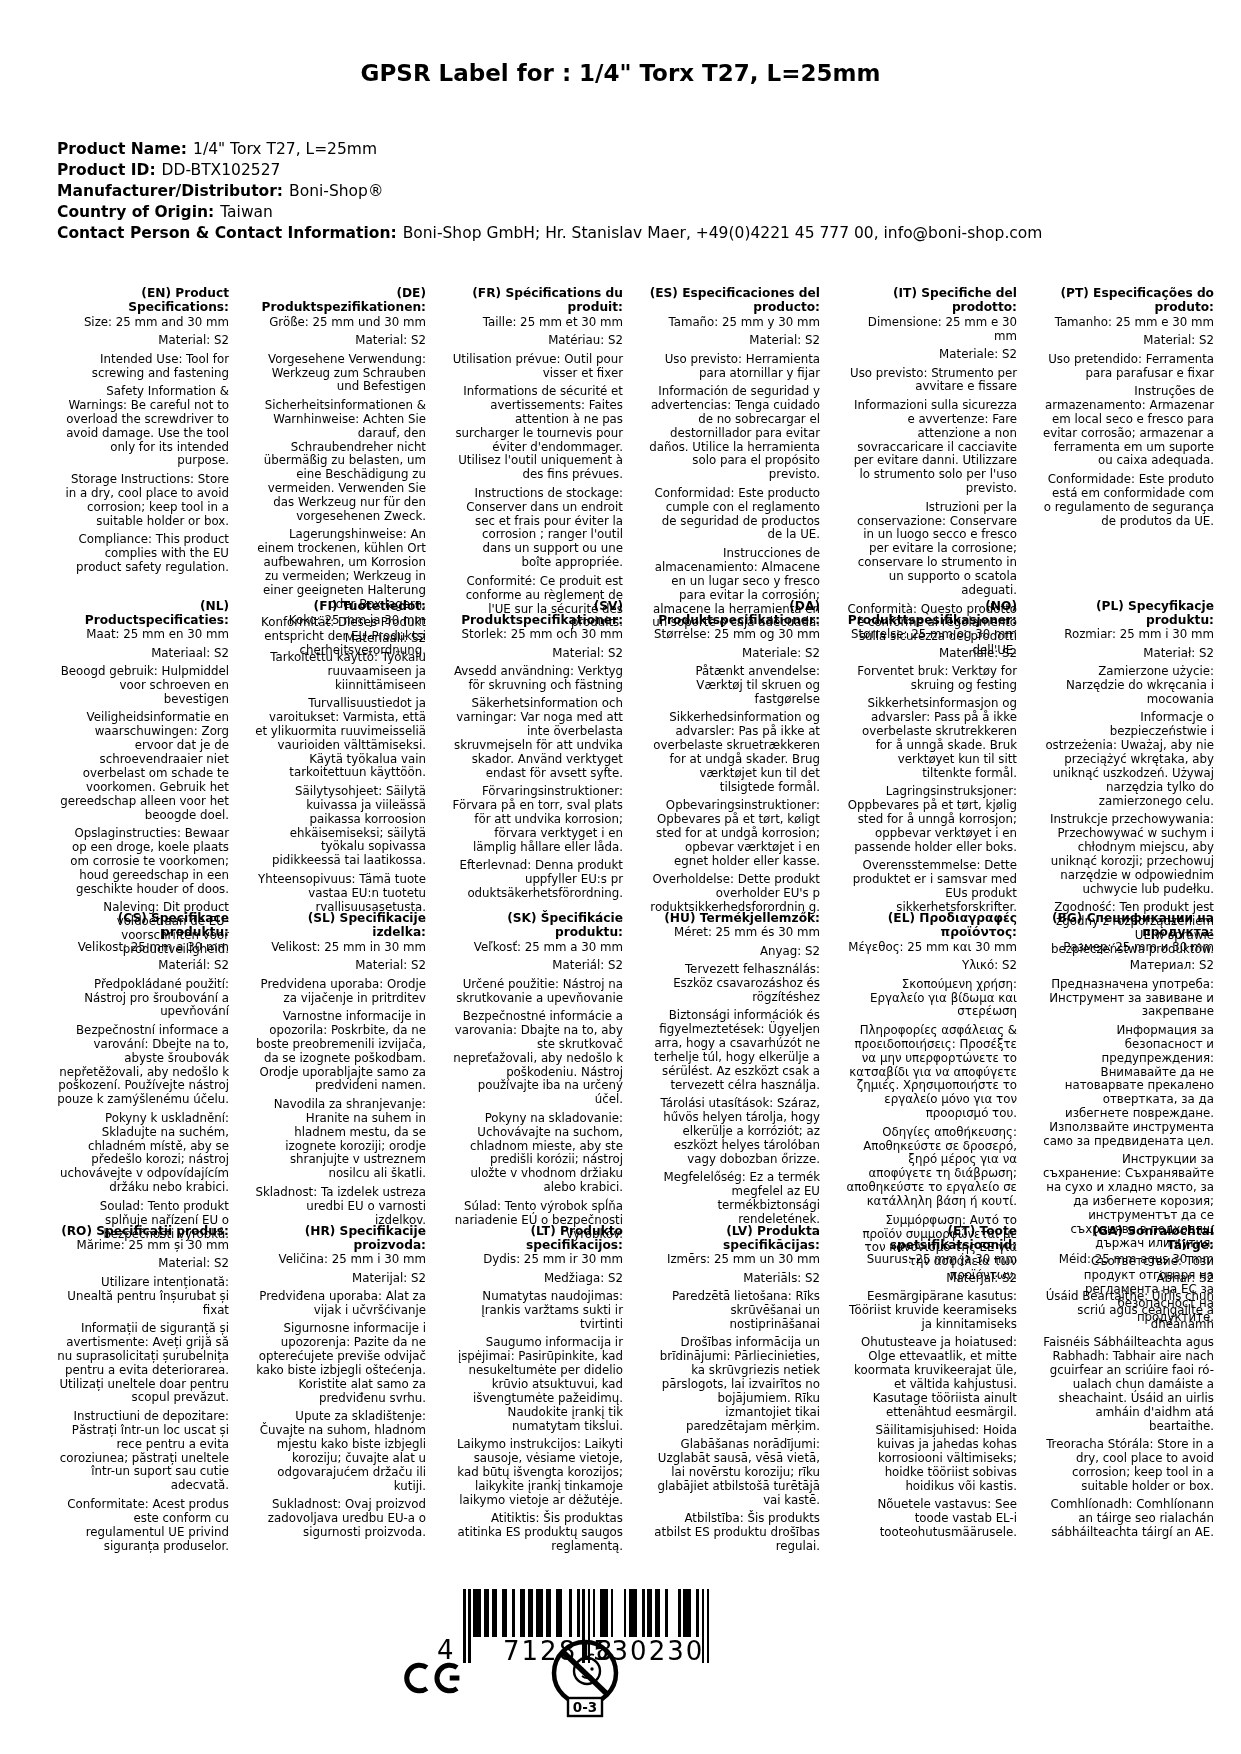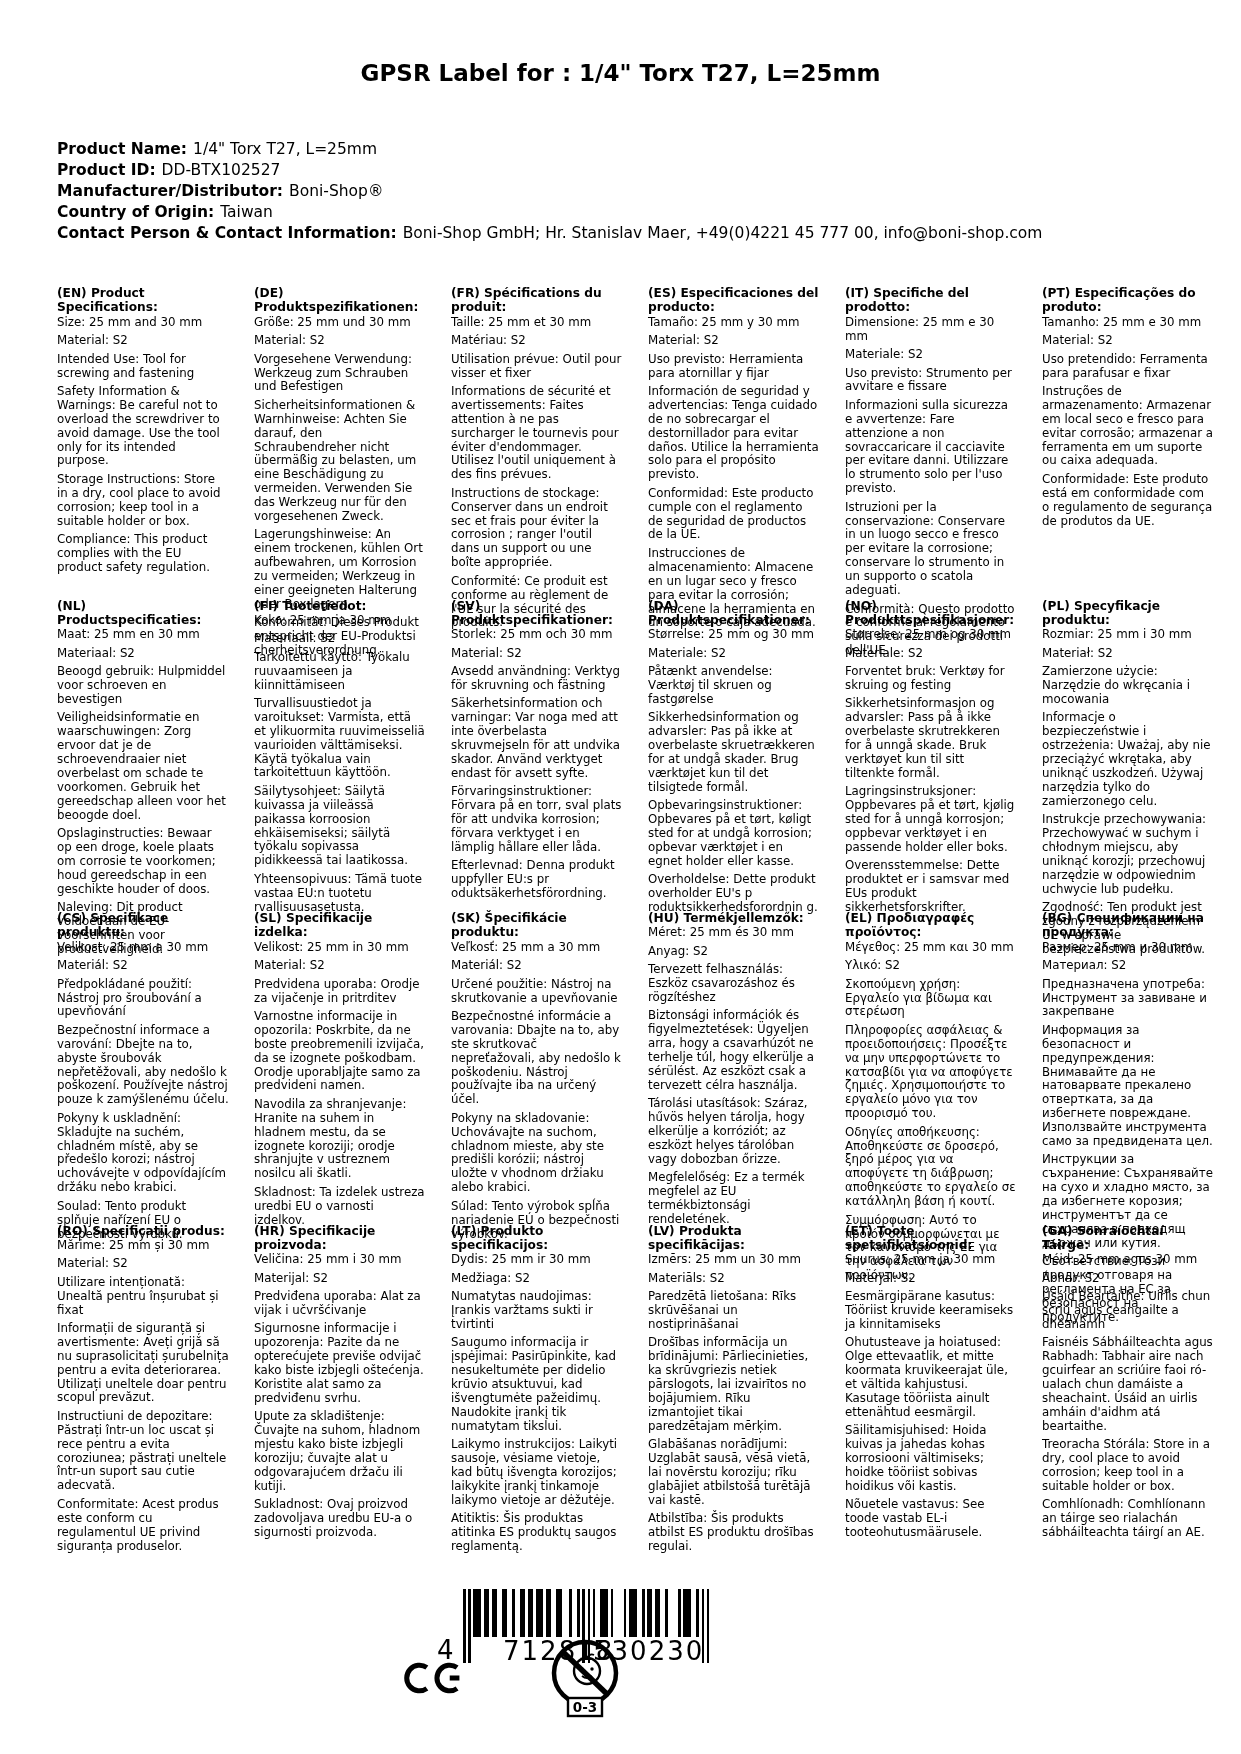--- a/index.html
+++ b/index.html
@@ -7,21 +7,21 @@
   .page {
     position:relative; width:1241px; height:1754px; background:#fff;
     font-family:"DejaVu Sans","Liberation Sans",sans-serif; color:#000; overflow:hidden;
   }
   .doc-title { position:absolute; top:60px; left:0; width:100%; text-align:center;
     font-size:23px; font-weight:bold; }
   .product-info { position:absolute; left:57px; top:139px; font-size:15.5px; line-height:21px; }
   .pi-label { font-weight:bold; }
   .pi-value { padding-left:6px; }
   .lang-grid { position:absolute; left:57px; top:286px; display:grid;
-    grid-template-columns:repeat(6,172px); column-gap:25px; grid-auto-rows:312.5px; }
+    grid-template-columns:repeat(6,172px); column-gap:25px; grid-auto-rows:312.5px;text-align:right; }
   .lang-block { font-size:11.8px; line-height:1.18; }
   .lang-title { font-weight:bold; font-size:12.2px; margin:0; }
   .lang-par { margin:4.5px 0 0 0; }
   .lang-par.first { margin-top:1px; }
   .barcode { position:absolute; left:437px; top:1589px; width:285px; height:80px; }
   .bars { position:absolute; left:26px; top:0; display:flex; align-items:flex-start; }
   .module { width:2.6px; height:48px; }
   .module.bar { background:#000; }
   .module.tall { height:74px; }
   .bc-digit-first { position:absolute; left:0; top:46px; font-size:26px; }

